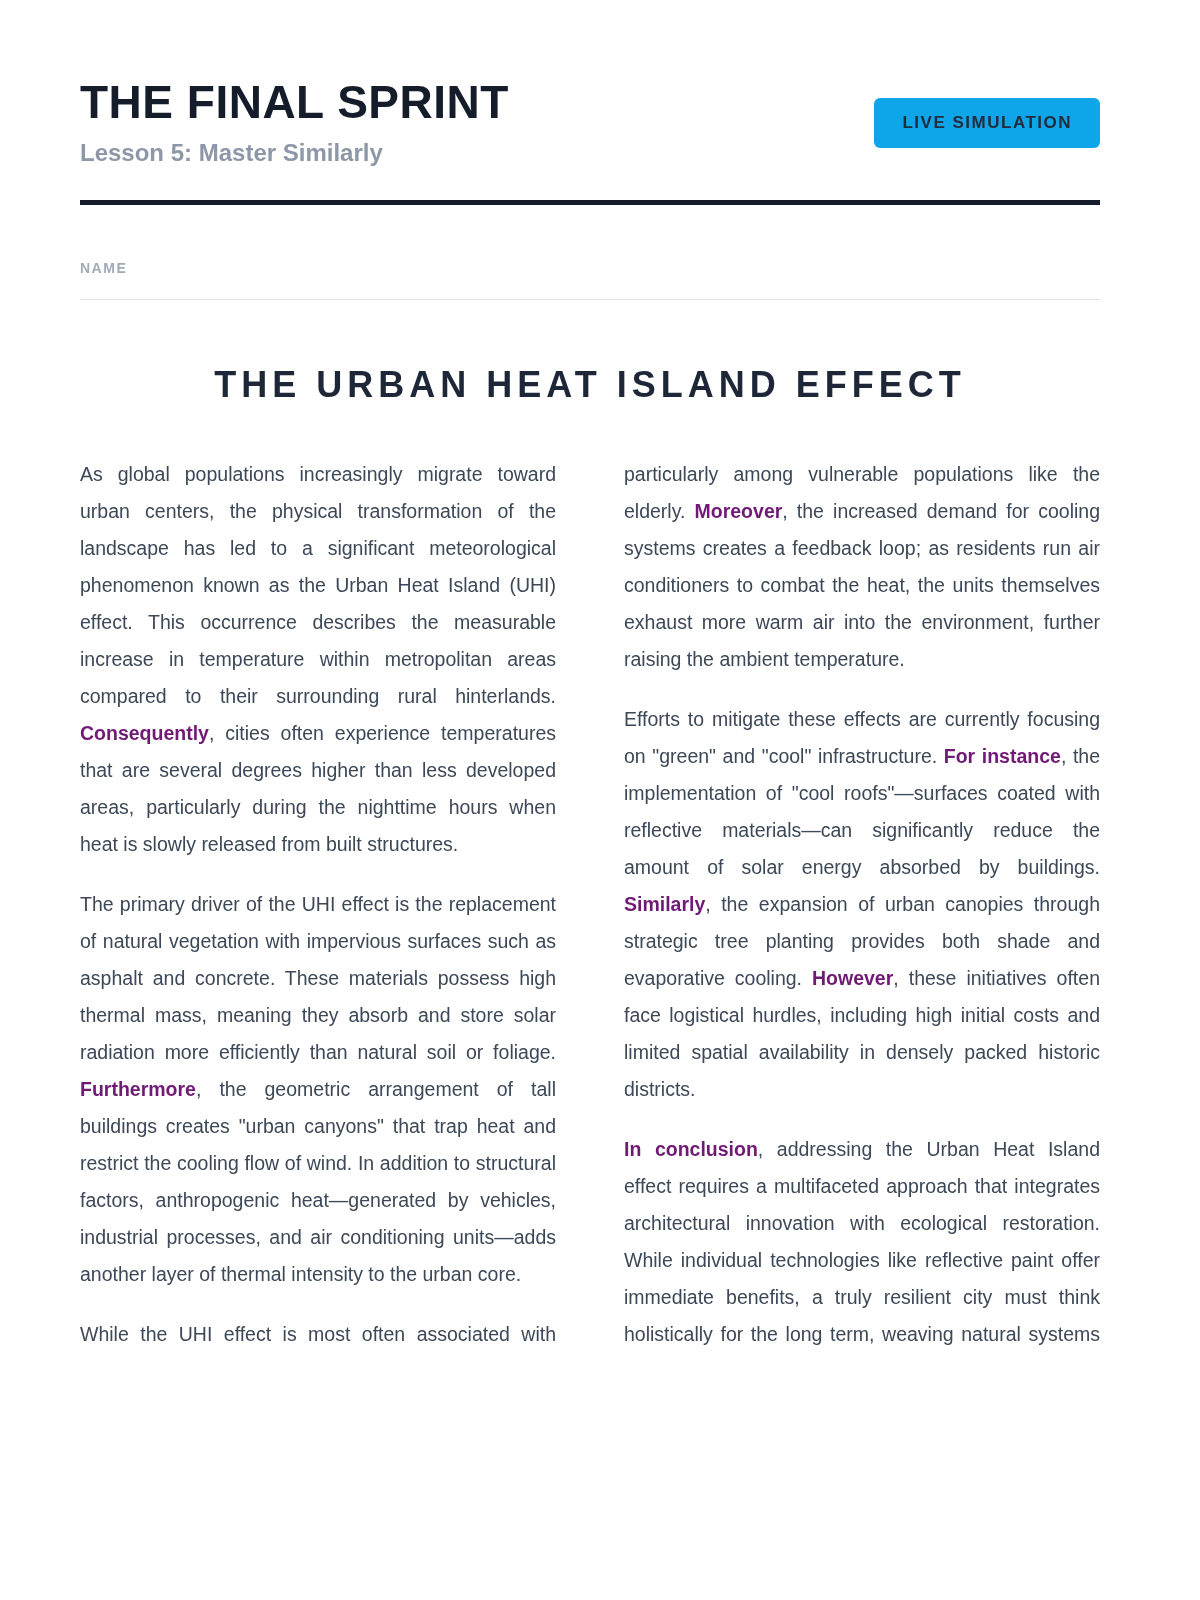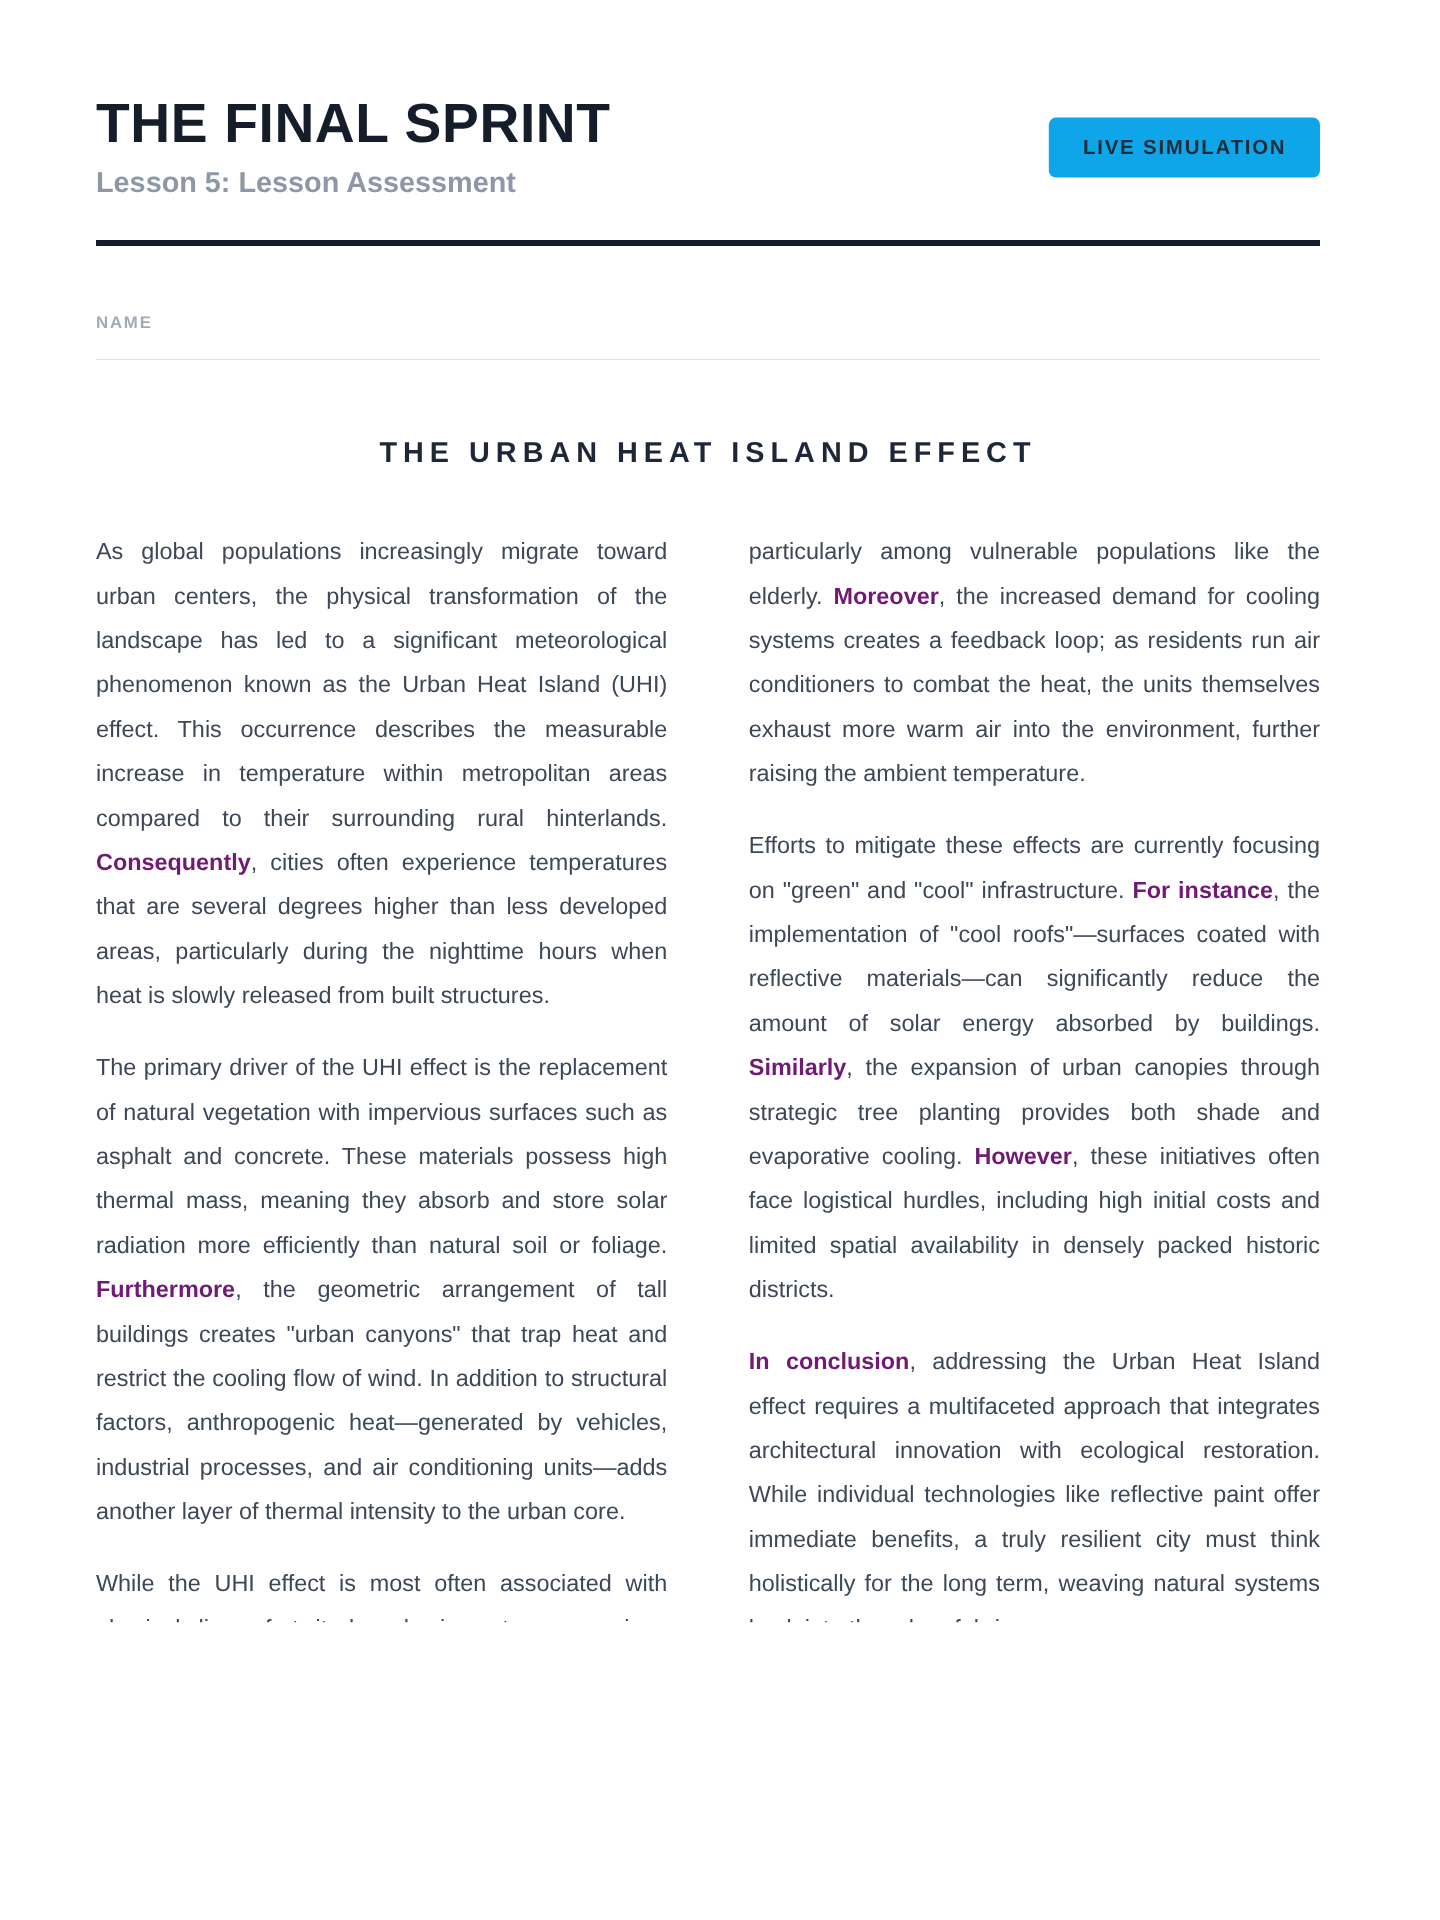--- a/index.html
+++ b/index.html
@@ -74,21 +74,21 @@
     font-size: 17px;
     font-family: inherit;
     color: #3c4757;
     outline: none;
     background: transparent;
     margin-top: 2px;
   }
   .article-heading {
     text-align: center;
     margin-top: 64px;
-    font-size: 24px;
+    font-size: 36px;
     font-weight: 800;
     letter-spacing: 5px;
     color: #1d2737;
   }
   .article-columns {
     display: flex;
     gap: 68px;
     margin-top: 50px;
   }
   .col {
@@ -103,21 +103,21 @@
   .col strong { font-weight: 700; color: #701a75; }
 </style>
 </head>
 <body>
 
 <div class="page">
 
   <div class="header-row">
     <div>
       <div class="title">THE FINAL SPRINT</div>
-      <div class="subtitle">Lesson 5: Lesson Assessment</div>
+      <div class="subtitle">Lesson 5: Master Similarly</div>
     </div>
     <button class="badge">LIVE SIMULATION</button>
   </div>
 
   <div class="rule"></div>
 
   <div class="fields">
     <div class="field-name">
       <label class="field-label">NAME</label>
       <input class="field-input" value="" style="">

